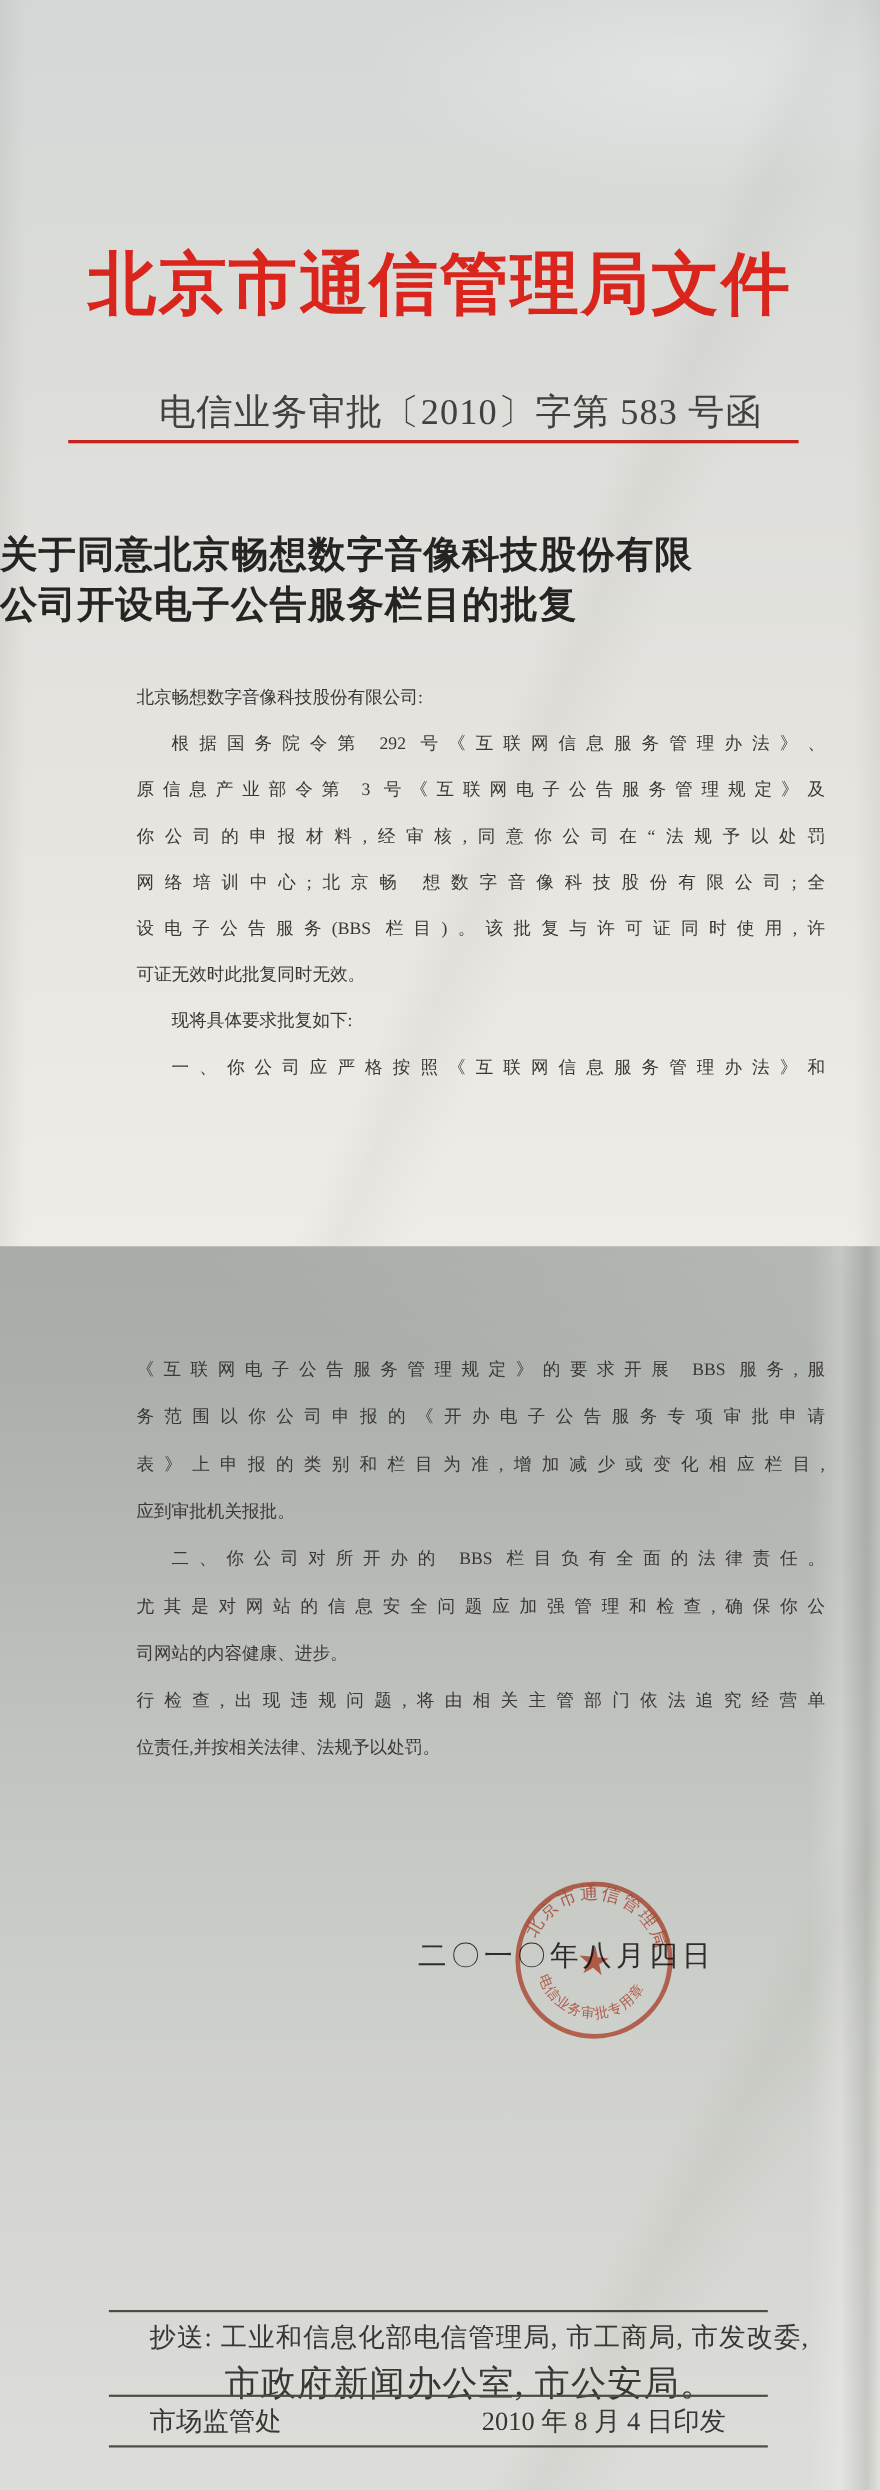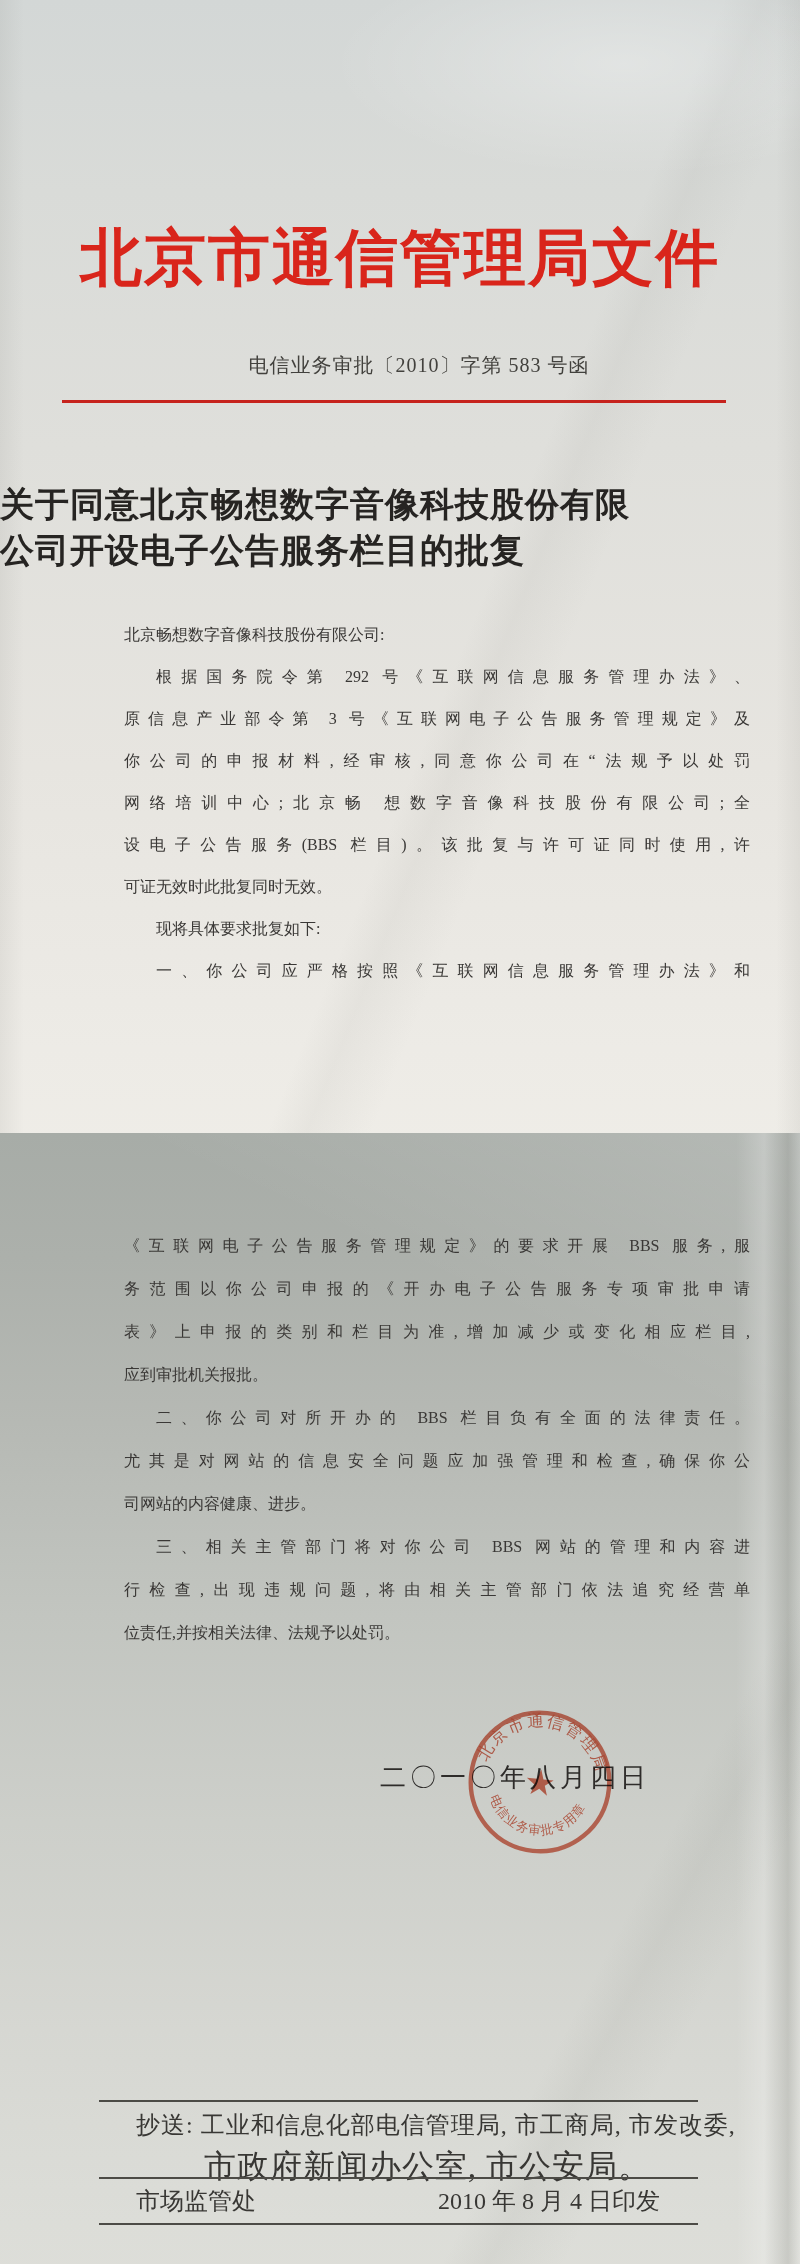--- a/index.html
+++ b/index.html
@@ -39,21 +39,21 @@
       linear-gradient(205deg, rgba(255,255,255,0.16) 0%, transparent 18%),
       linear-gradient(118deg, transparent 68%, rgba(118,120,113,0.08) 71%, transparent 76%);
   }
   .agency-title{
     position:absolute;top:216px;left:0;width:100%;
     text-align:center;color:var(--header-red);
     font-size:62px;font-weight:700;letter-spacing:2px;white-space:nowrap;
   }
   .doc-number{
     position:absolute;top:352px;left:0;width:100%;
-    text-align:center;color:#42413d;font-size:20px;letter-spacing:1px;padding-left:38px;
+    text-align:center;color:#42413d;font-size:33px;letter-spacing:1px;padding-left:38px;
   }
   .red-rule{
     position:absolute;top:400px;left:62px;width:664px;height:3px;
     background:var(--rule-red);
   }
   .subject{
     position:absolute;top:482px;left:0;width:100%;
     color:#262422;font-size:34px;font-weight:700;line-height:46px;letter-spacing:1px;
   }
   .body-block{
@@ -117,21 +117,20 @@
 <div class="photo photo2">
 
   <div class="body-block body2">
     <div class="bline fill">《互联网电子公告服务管理规定》的要求开展 BBS 服务,服</div>
     <div class="bline fill">务范围以你公司申报的《开办电子公告服务专项审批申请</div>
     <div class="bline fill">表》上申报的类别和栏目为准,增加减少或变化相应栏目,</div>
     <div class="bline">应到审批机关报批。</div>
     <div class="bline fill indent">二、你公司对所开办的 BBS 栏目负有全面的法律责任。</div>
     <div class="bline fill">尤其是对网站的信息安全问题应加强管理和检查,确保你公</div>
     <div class="bline">司网站的内容健康、进步。</div>
-    <div class="bline fill indent">三、相关主管部门将对你公司 BBS 网站的管理和内容进</div>
     <div class="bline fill">行检查,出现违规问题,将由相关主管部门依法追究经营单</div>
     <div class="bline">位责任,并按相关法律、法规予以处罚。</div>
   </div>
 
   <div class="date-line">二〇一〇年八月四日</div>
 
   <svg class="seal" viewBox="0 0 160 160" aria-hidden="true">
     <defs>
       <path id="sealTopArc" d="M 23,97 A 59,59 0 1 1 137,97" fill="none"></path>
       <path id="sealBottomArc" d="M 31,101 A 53,53 0 0 0 129,101" fill="none"></path>

